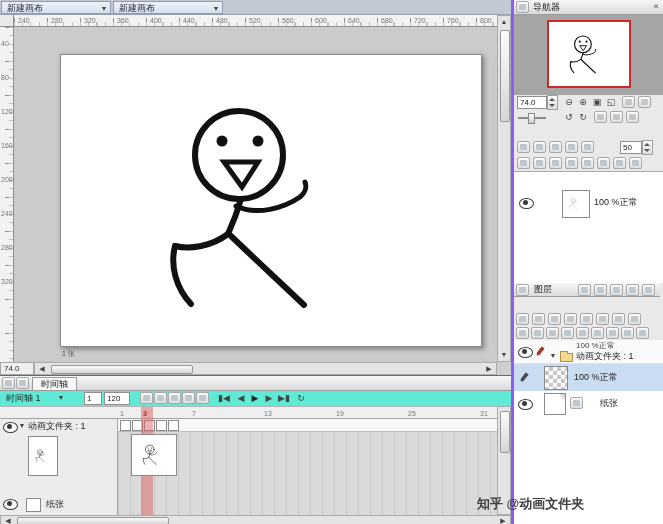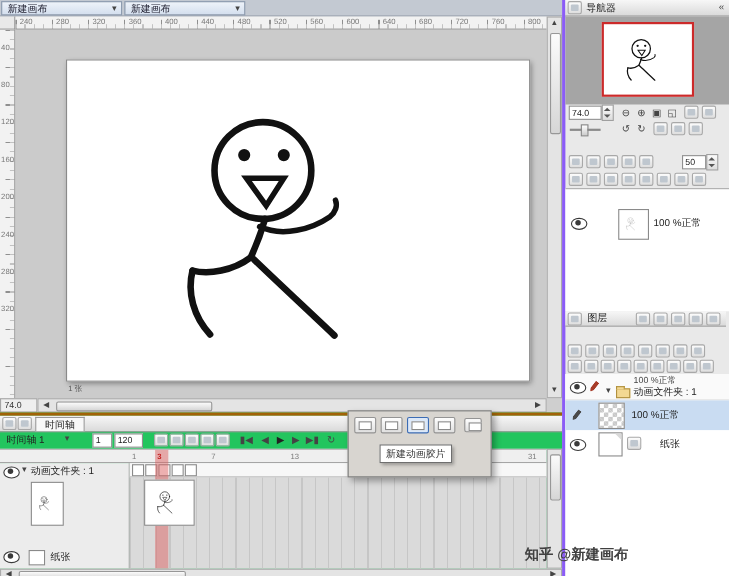--- a/index.html
+++ b/index.html
@@ -139,21 +139,21 @@
     </div>
 
     <div class="abs" style="left:0;top:362px;width:34px;height:13px;background:#efefef;border:1px solid #a5a5a5;box-sizing:border-box;font-size:8px;line-height:11px;padding-left:3px">74.0</div>
     <div class="sb" style="left:34px;top:362px;width:463px;height:13px">
       <span class="g" style="left:0;top:0;font-size:7px">◀</span>
       <div class="sbthumb" style="left:16px;top:2px;width:140px;height:7px"></div>
       <span class="g" style="right:0;top:0;font-size:7px">▶</span>
     </div>
   </div>
 
-  <div class="abs" style="left:0;top:375px;width:518px;height:149px;background:#22c55e;border-top:3px solid #a16207;box-sizing:border-box">
+  <div class="abs" style="left:0;top:375px;width:518px;height:149px;background:#5eead4;border-top:1px solid #a16207;box-sizing:border-box">
 
     <div class="abs hdr" style="left:0;top:0;width:511px;height:15px">
       <span class="ic" style="left:2px;top:1px"></span>
       <span class="ic" style="left:16px;top:1px"></span>
       <span class="abs t9" style="left:32px;top:1px;height:13px;background:#f8f8f8;border:1px solid #9a9a9a;border-bottom:0;padding:0 8px;box-sizing:border-box">时间轴</span>
     </div>
 
     <div class="abs" style="left:0;top:15px;width:511px;height:15px">
       <span class="abs t9" style="left:6px;top:1px">时间轴 1</span>
       <span class="g" style="left:54px;top:1px;font-size:7px">▼</span>
@@ -219,28 +219,20 @@
       <div class="sbthumb" style="left:2px;top:4px;width:8px;height:40px"></div>
     </div>
 
     <div class="sb" style="left:0;top:139px;width:511px;height:10px">
       <span class="g" style="left:0;top:-1px;font-size:7px">◀</span>
       <div class="sbthumb" style="left:16px;top:1px;width:150px;height:6px"></div>
       <span class="g" style="right:0;top:-1px;font-size:7px">▶</span>
     </div>
   </div>
 
-  <div class="abs" style="left:316px;top:373px;width:129px;height:59px;background:#d8d5d0;border:1px solid #7a7a7a;box-shadow:3px 3px 6px rgba(0,0,0,.35);z-index:20">
-    <span class="celic" style="left:5px;top:5px"></span>
-    <span class="celic" style="left:29px;top:5px"></span>
-    <span class="celic hov" style="left:53px;top:5px"></span>
-    <span class="celic" style="left:77px;top:5px"></span>
-    <span class="celic" style="left:105px;top:6px;width:16px;height:13px"></span>
-    <div id="tooltip" style="left:28px;top:30px">新建动画胶片</div>
-  </div>
 
   <div class="abs" style="left:511px;top:0;width:152px;height:524px;background:#e9e9e9;border-left:3px solid #8b5cf6;box-sizing:border-box">
 
     <div class="abs hdr" style="left:0;top:0;width:151px;height:15px">
       <span class="ic" style="left:2px;top:1px"></span>
       <span class="abs t9" style="left:19px;top:1px">导航器</span>
       <span class="g" style="right:2px;top:0">«</span>
     </div>
 
     <div class="abs" style="left:0;top:15px;width:151px;height:80px;background:#a5a5a5">
@@ -358,15 +350,15 @@
 
       <div class="abs" style="left:0;top:51px;width:151px;height:25px">
         <span class="eye" style="left:4px;top:8px"></span>
         <div class="thumb paperthumb" style="left:30px;top:2px;width:20px;height:20px"></div>
         <span class="ic" style="left:56px;top:6px"></span>
         <span class="abs t9" style="left:86px;top:6px">纸张</span>
       </div>
     </div>
   </div>
 
-  <div class="abs" style="left:477px;top:495px;font-size:13px;font-weight:600;color:#404040;z-index:30;white-space:nowrap">知乎 @新建画布</div>
+  <div class="abs" style="left:477px;top:495px;font-size:13px;font-weight:600;color:#404040;z-index:30;white-space:nowrap">知乎 @动画文件夹</div>
 
 </div>
 
 </body></html>

